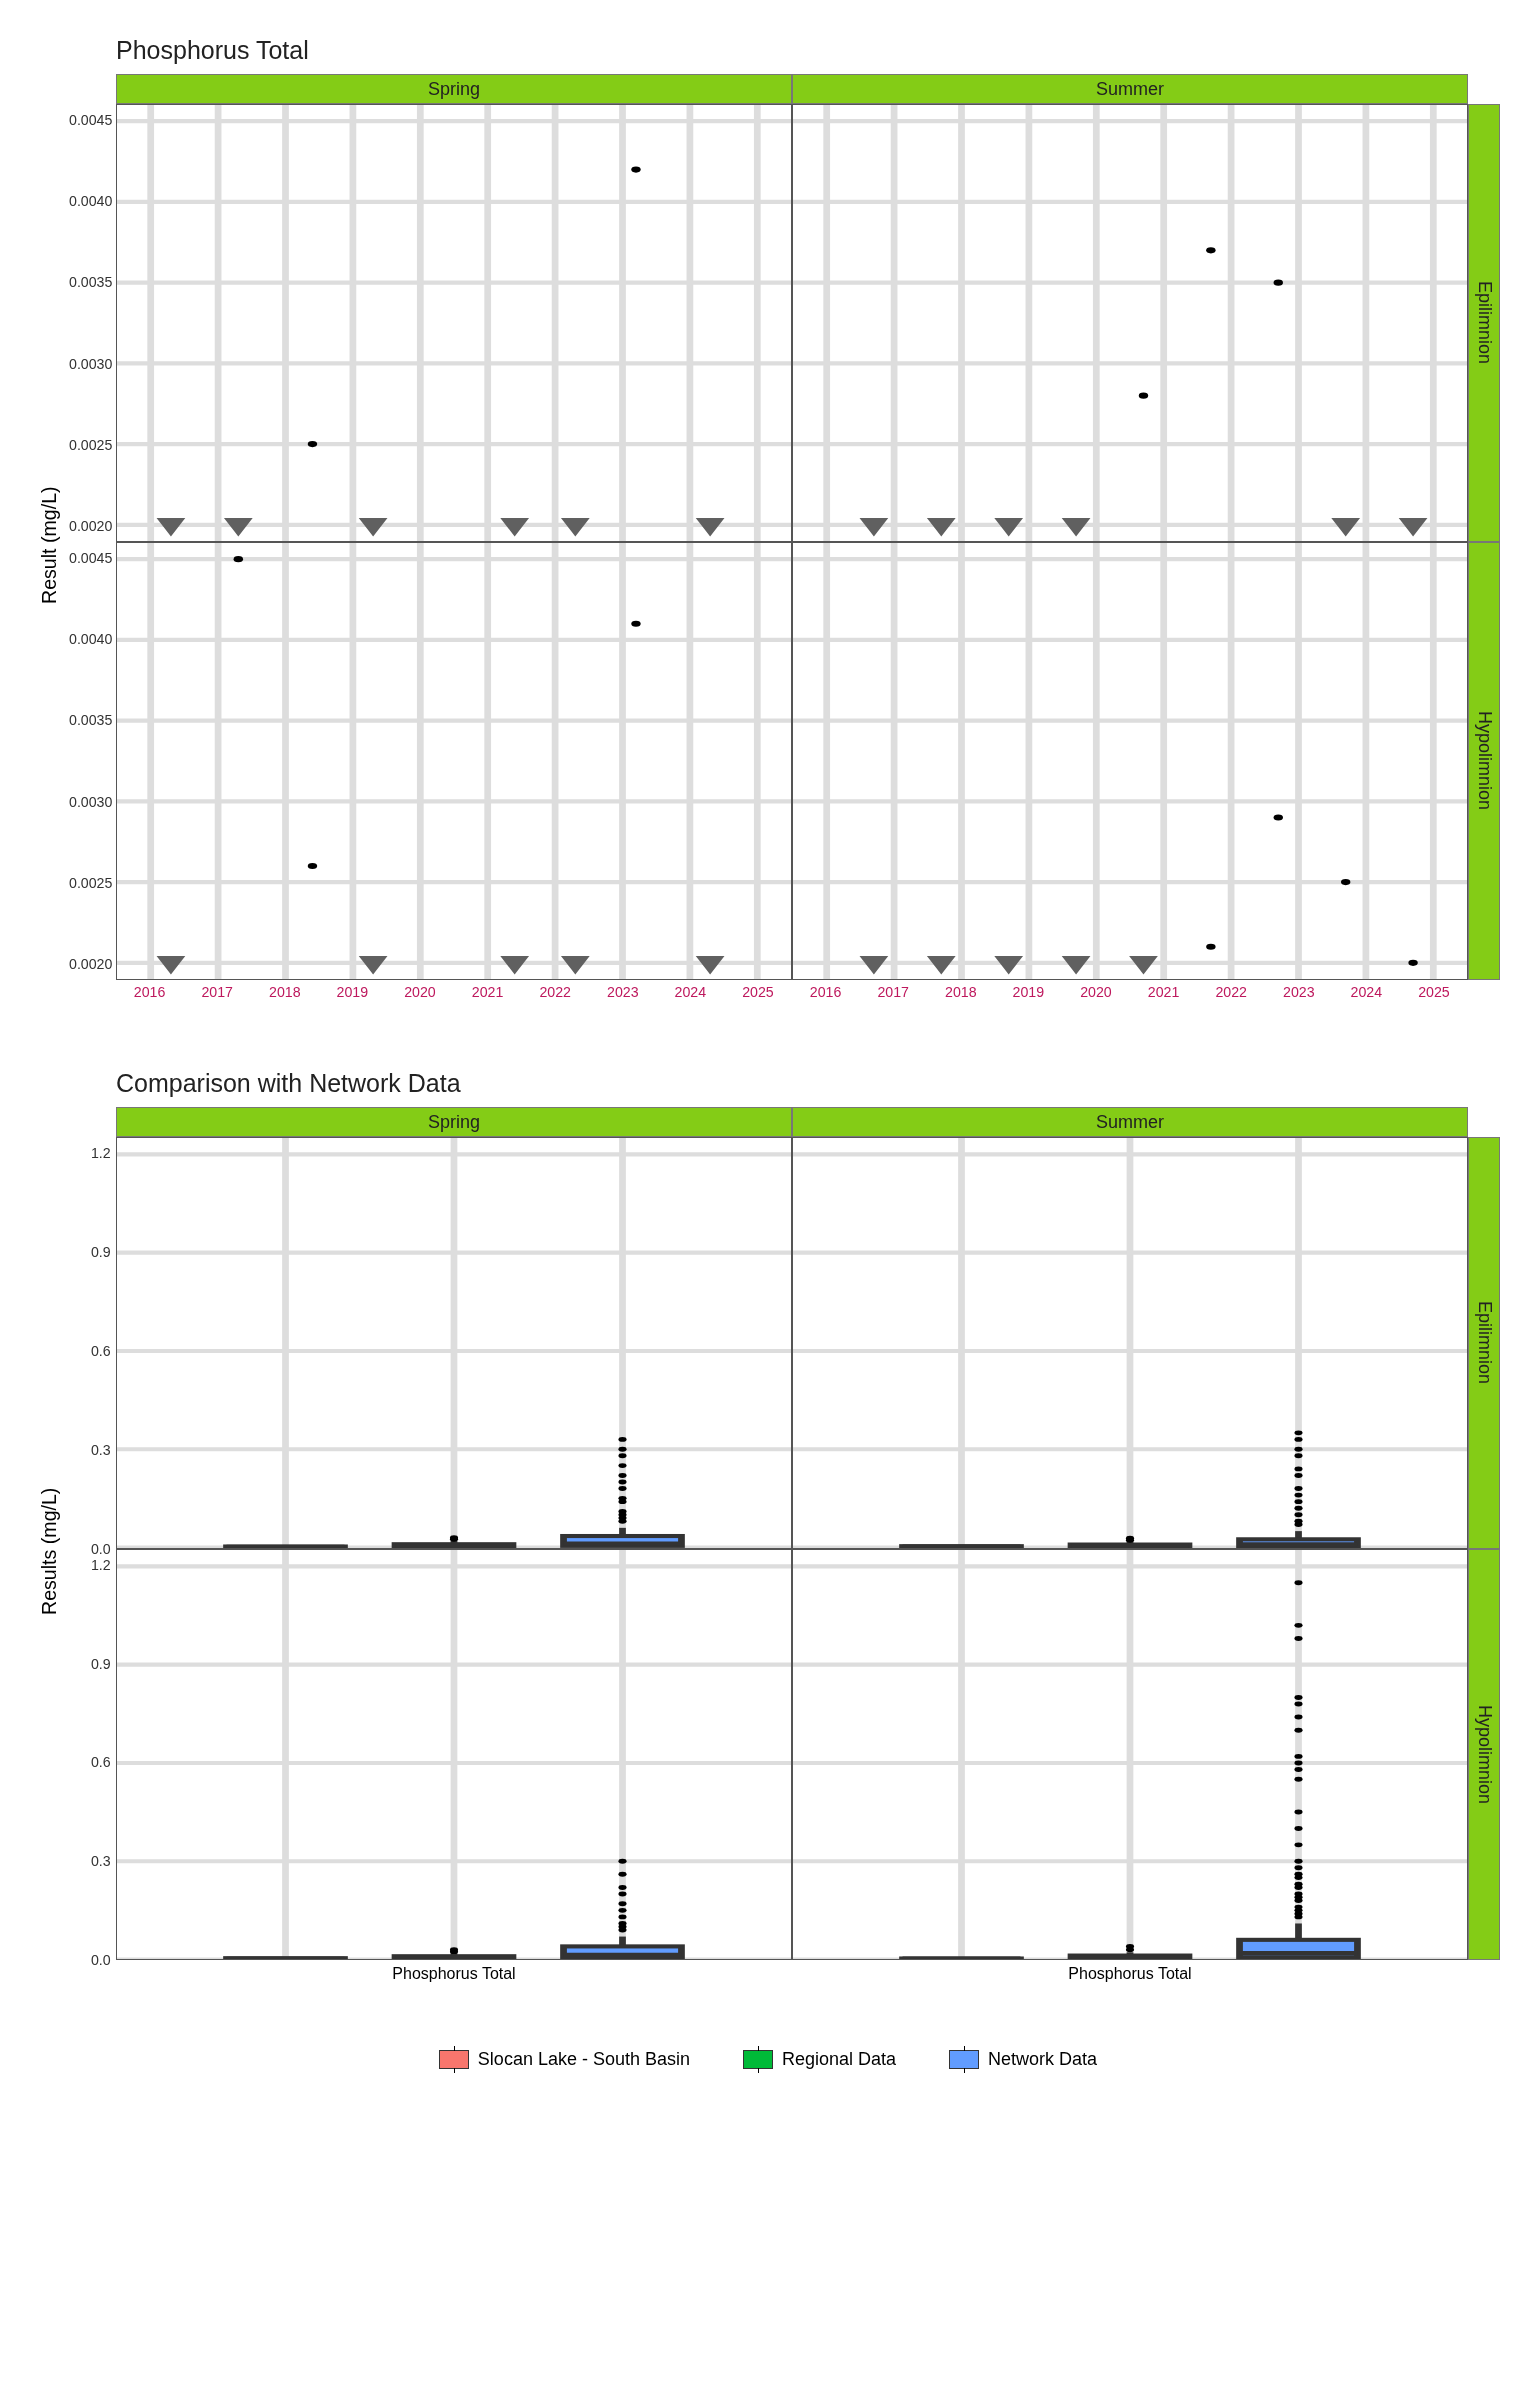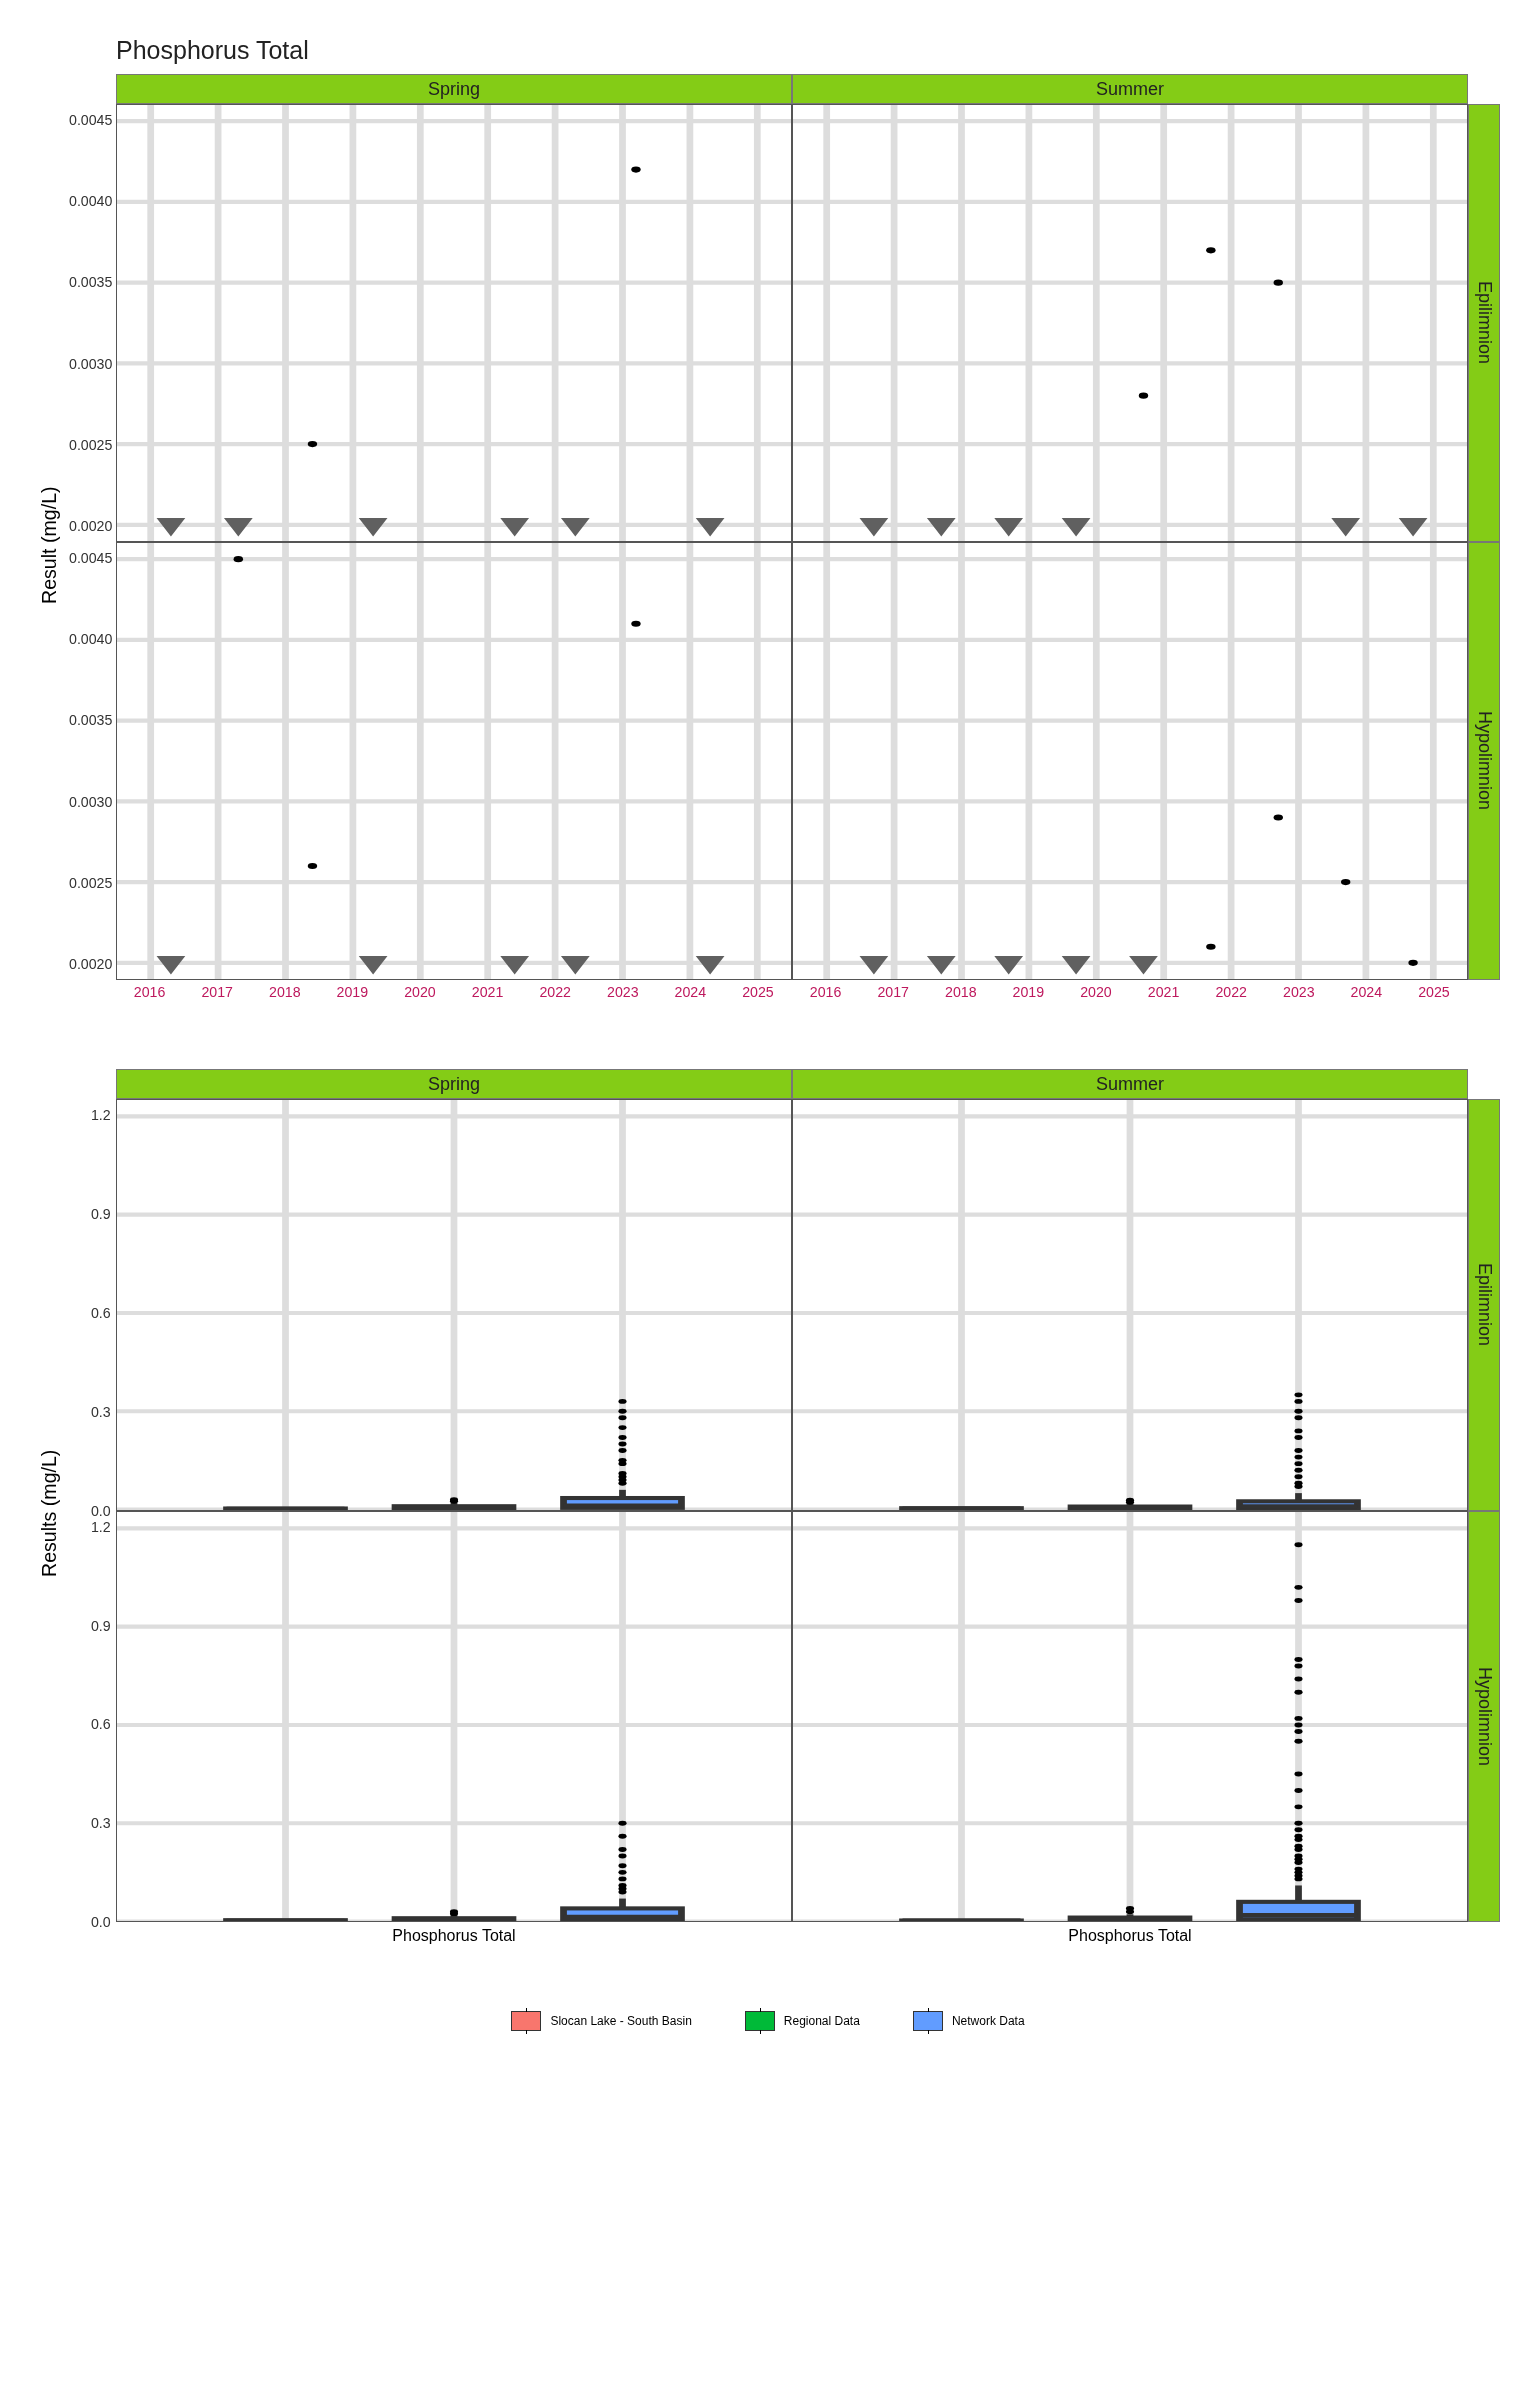--- a/index.html
+++ b/index.html
@@ -66,21 +66,21 @@
     justify-content:space-between;
     font-size:14.2px;
     padding-top:5.3px;
     color:#be185d;
   }
   .legend {
     display:flex;
     justify-content:center;
     gap: 53px;
     margin-top: 27px;
-    font-size:12px;
+    font-size:18px;
   }
   .legend-item { display:flex; align-items:center; gap:9px; }
   .legend-swatch {
     width:30px; height:19.6px;
     border:0.9px solid #333;
     position:relative;
   }
   .legend-swatch::before, .legend-swatch::after {
     content:""; position:absolute; left:50%; width:0.9px; background:#000;
   }
@@ -277,20 +277,21 @@
           <span style="position:absolute;top:3.6px;left:calc(75% - 16px);">2023</span>
           <span style="position:absolute;top:3.6px;left:calc(85% - 16px);">2024</span>
           <span style="position:absolute;top:3.6px;left:calc(95% - 16px);">2025</span>
         </div>
       <div class="empty"></div>
     </div>
   </div>
 </div>
 
 <div class="chart-block">
+  <h2 class="chart-title">Comparison with Network Data</h2>
 
   <div style="display:flex;">
     <div class="y-axis-label" style="display:flex;align-items:center;justify-content:center;width:27px;height:889px;">Results (mg/L)</div>
 
     <div class="facet-grid facet-2x2" style="height:889px;">
       <div class="empty"></div>
       <div class="facet-top-strip">Spring</div>
       <div class="facet-top-strip">Summer</div>
       <div class="empty"></div>
 

